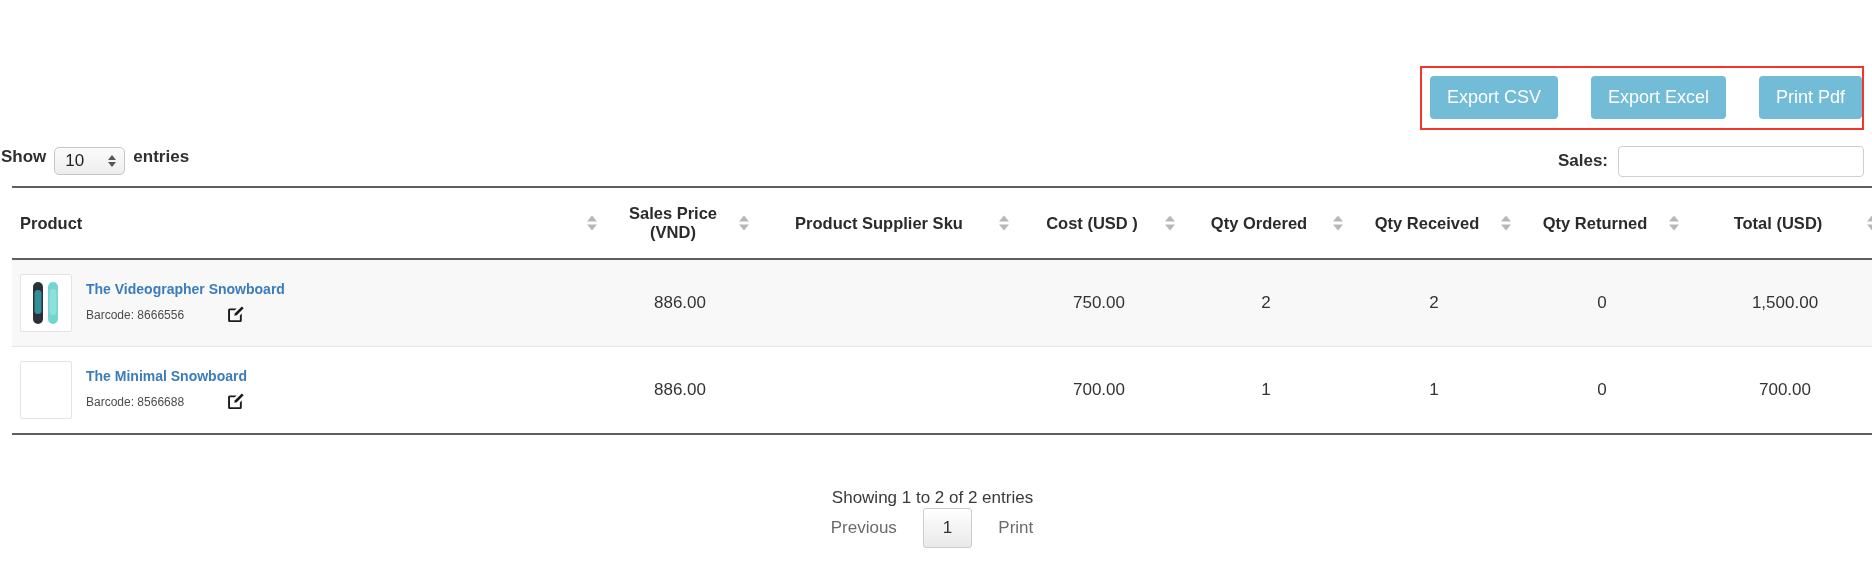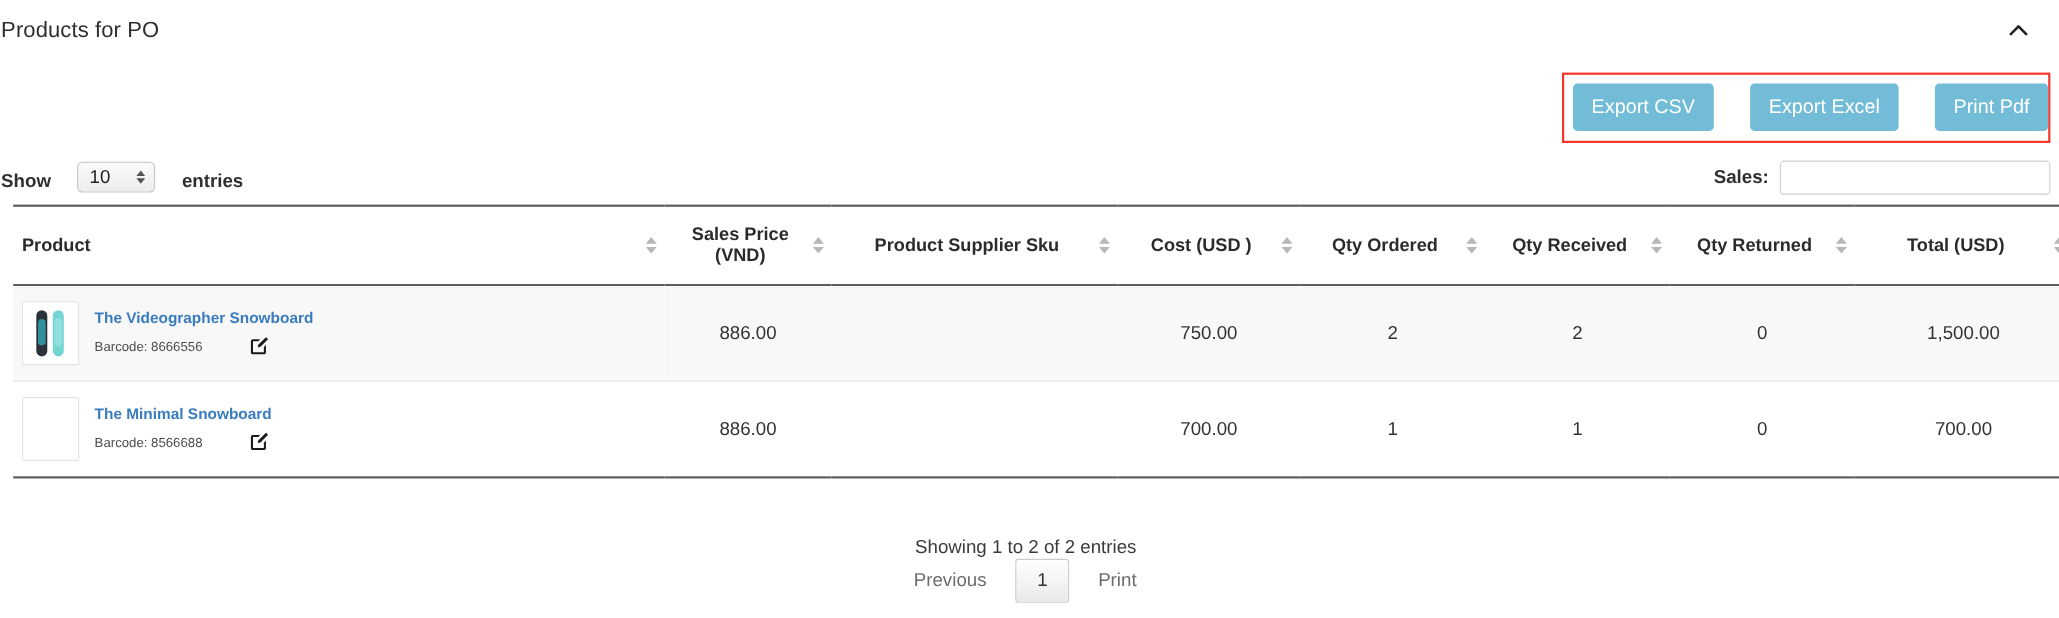--- a/index.html
+++ b/index.html
@@ -85,25 +85,25 @@
     width: 1872px;
     height: 42px;
     display: flex;
     align-items: center;
     justify-content: space-between;
     box-sizing: border-box;
     padding-right: 8px;
   }
   .length-control {
     display: flex;
-    align-items: flex-end;
+    align-items: flex-start;
     font-size: 17px;
     font-weight: bold;
     color: #2f2f2f;
-    gap: 24px;
+    gap: 8px;
     padding-left: 1px;
   }
   .length-select {
     appearance: none;
     -webkit-appearance: none;
     font-family: "Liberation Sans", sans-serif;
     font-size: 17px;
     font-weight: normal;
     color: #222;
     background: linear-gradient(180deg, #fbfbfb 0%, #ededed 100%);
@@ -310,30 +310,20 @@
     border-radius: 3px;
     padding: 9px 19px;
     margin: 0 10px;
   }
 </style>
 </head>
 <body>
 
 <div class="page">
 
-  <div class="panel-header">
-    <div class="panel-title">Products for PO</div>
-    <div class="collapse-toggle">
-      <span>
-        <svg width="22" height="22" viewBox="0 0 22 22" aria-hidden="true">
-          <path d="M4 14 L11 7 L18 14" fill="none" stroke="#222222" stroke-width="2.4" stroke-linecap="round" stroke-linejoin="round"></path>
-        </svg>
-      </span>
-    </div>
-  </div>
 
   <div class="export-group">
     <button class="btn-export">Export CSV</button>
     <button class="btn-export">Export Excel</button>
     <button class="btn-export">Print Pdf</button>
   </div>
 
   <div class="control-row">
     <label class="length-control">
       <span>Show</span>

